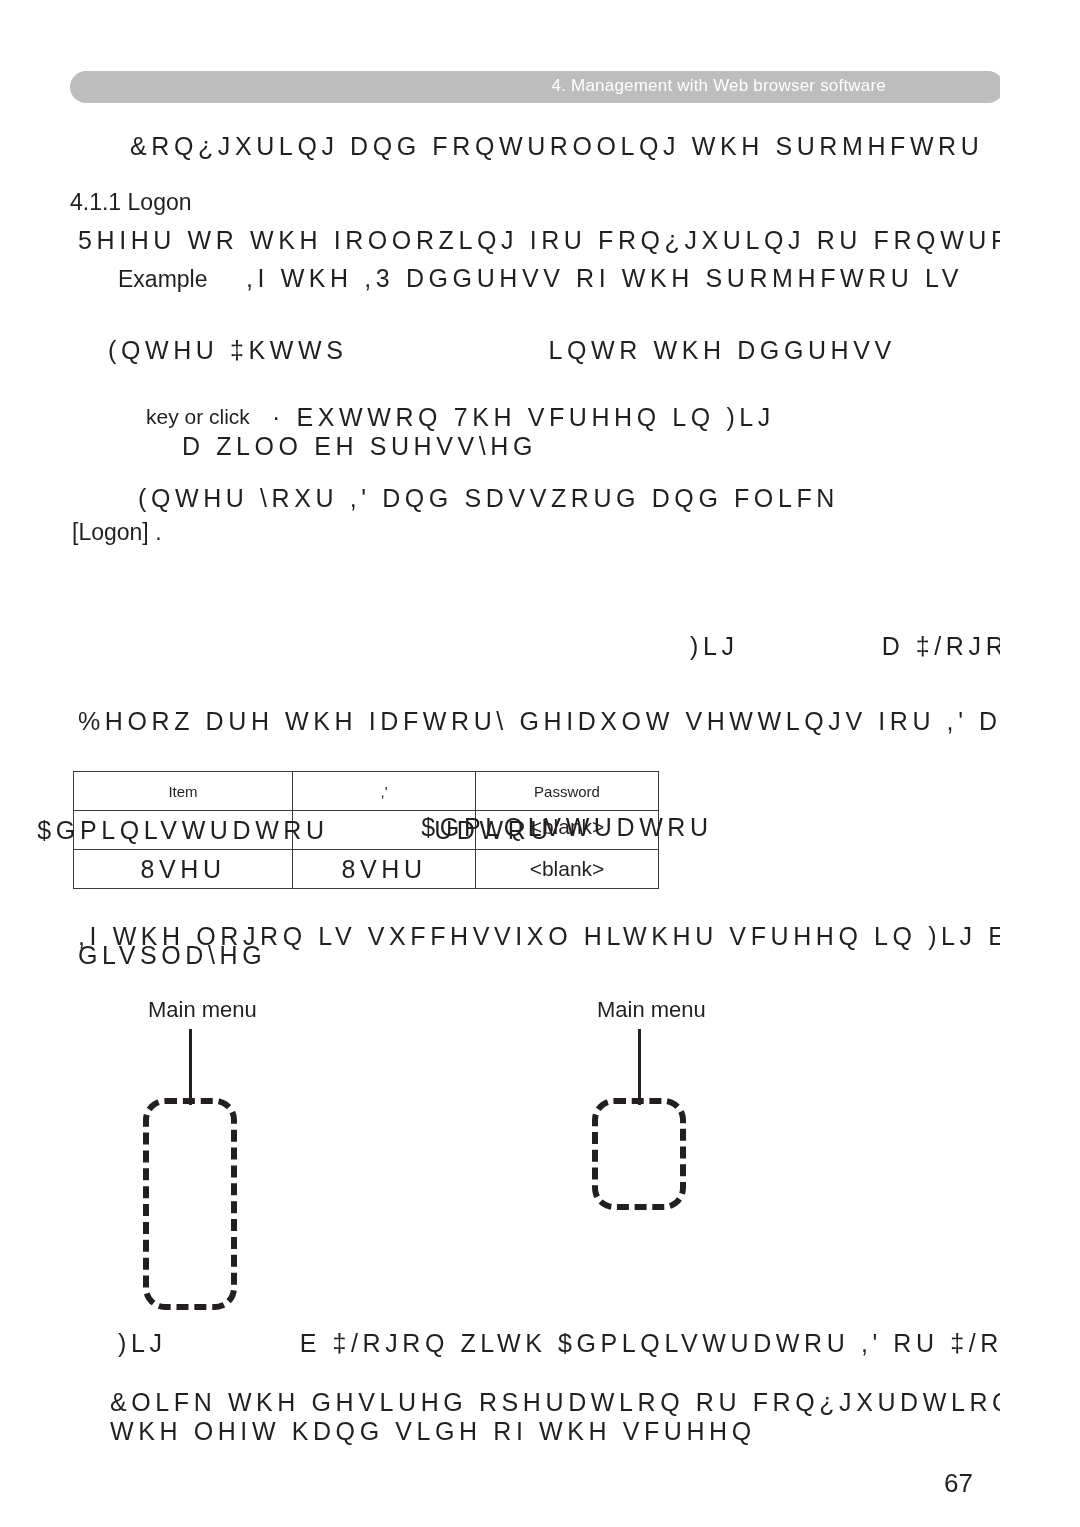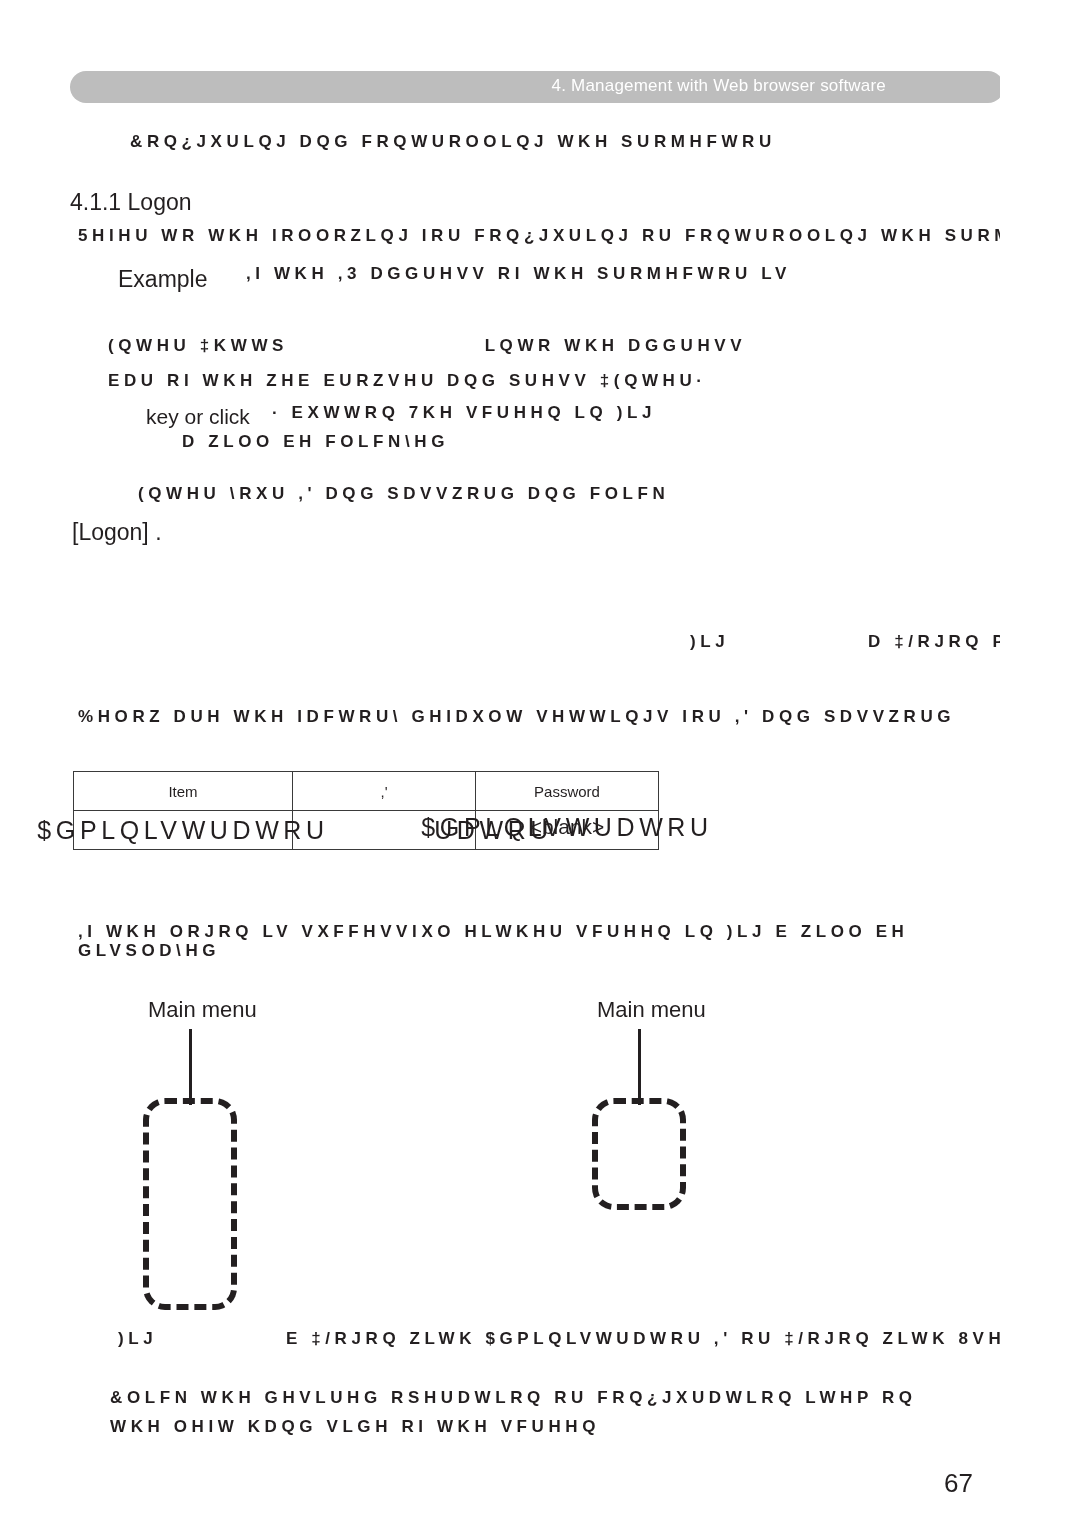--- a/index.html
+++ b/index.html
@@ -36,24 +36,24 @@
     font-size: 17px;
     letter-spacing: 0.2px;
     color: #ffffff;
     white-space: nowrap;
   }
 
   
   .enc {
     position: absolute;
     white-space: nowrap;
-    font-size: 17px;
+    font-size: 25px;
     letter-spacing: 4.6px;
     color: #231f20;
-    font-weight: 700;
+    font-weight: 400;
     text-align: right;
   }
   .plain {
     position: absolute;
     white-space: nowrap;
     font-size: 21px;
     letter-spacing: 0px;
     color: #231f20;
   }
 
@@ -199,26 +199,25 @@
 
   <div class="plain" id="example-label">Example</div>
   <div class="enc" id="example-body">,I WKH ,3 DGGUHVV RI WKH SURMHFWRU LV</div>
 
   <div class="enc" id="enter-http">
     <span>(QWHU ‡KWWS</span>
     <span style="display:inline-block;width:178px"></span>
     <span>LQWR WKH DGGUHVV</span>
   </div>
 
-  <div class="enc" id="bar-of">EDU RI WKH ZHE EURZVHU DQG SUHVV ‡(QWHU·</div>
 
   <div class="plain" id="keyorclick">key or click</div>
   <div class="enc" id="keyorclick-body">· EXWWRQ 7KH VFUHHQ LQ )LJ</div>
 
-  <div class="enc" id="awill">D ZLOO EH FOLFN\HG</div>
+  <div class="enc" id="awill">D ZLOO EH SUHVV\HG</div>
 
   <div class="enc" id="enteryourid">(QWHU \RXU ,' DQG SDVVZRUG DQG FOLFN</div>
   <div class="plain" id="logon-brk">[Logon] .</div>
 
   <div class="enc" id="fig-a">
     <span>)LJ</span>
     <span style="display:inline-block;width:120px"></span>
     <span>D ‡/RJRQ PHQX·</span>
   </div>
 
@@ -242,20 +241,25 @@
         <td class="col-id overflow-cell">
           <span class="ov" style="left:auto;right:-78px;transform:translate(0,-50%)">UDWRU</span>
         </td>
         <td class="col-pw">
           <span class="overlap-wrap" style="height:30px">
             <span class="lay">$GPLQLVWUDWRU</span>
             <span class="lay blankcell" style="font-size:21px;letter-spacing:0">&lt;blank&gt;</span>
           </span>
         </td>
       </tr>
+      <tr>
+        <td class="col-item">8VHU</td>
+        <td class="col-id">8VHU</td>
+        <td class="col-pw blankcell">&lt;blank&gt;</td>
+      </tr>
     </tbody>
   </table>
 
   <div class="enc" id="if-logon">,I WKH ORJRQ LV VXFFHVVIXO HLWKHU VFUHHQ LQ )LJ E ZLOO EH</div>
   <div class="enc" id="displayed">GLVSOD\HG</div>
 
   <div class="callout-label" id="label-left">Main menu</div>
   <div class="leader" id="leader-left"></div>
   <div class="dashbox" id="box-left"></div>
 

